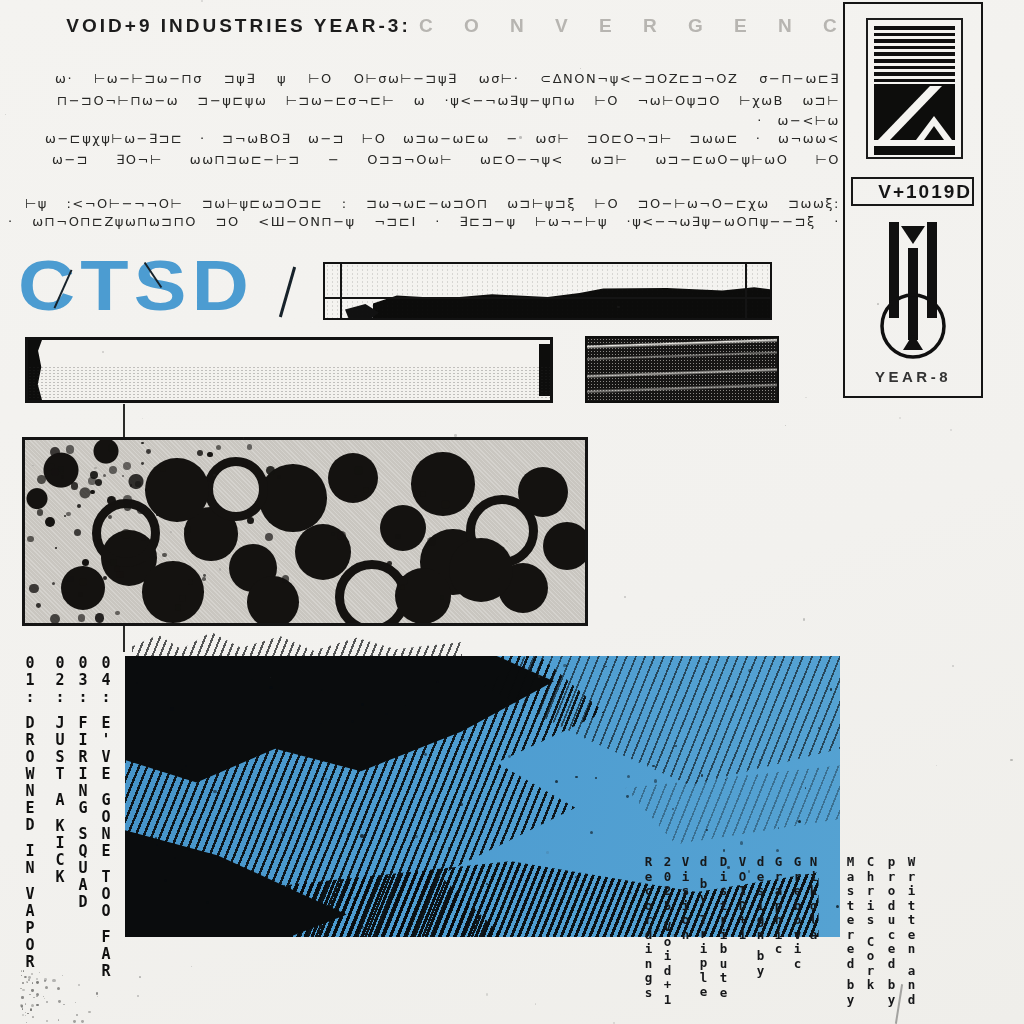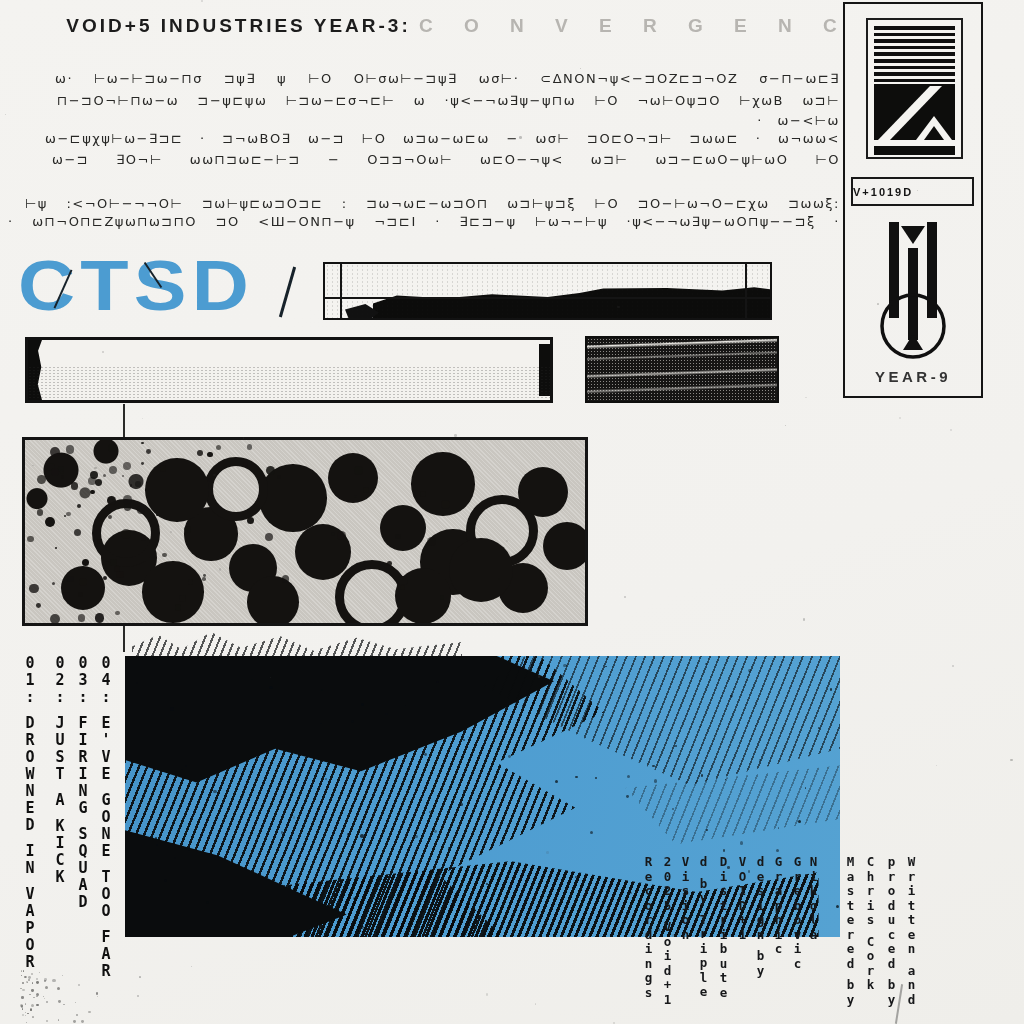--- a/index.html
+++ b/index.html
@@ -94,34 +94,34 @@
   .jags{left:132px;top:629px;width:330px;height:29px;opacity:.85;
      background:repeating-linear-gradient(112deg,rgba(10,12,13,.8) 0 2px,transparent 2px 7px);
      clip-path:polygon(0 60%,8% 20%,15% 70%,24% 10%,33% 65%,45% 25%,55% 75%,68% 30%,80% 70%,100% 45%,100% 100%,0 100%);}
 
   
   .logo-panel{left:843px;top:2px;width:136px;height:392px;border:2px solid #141414;}
   .stripes-box{left:21px;top:14px;width:93px;height:137px;border:2px solid #1c1c1c;background:#f5f4f1;}
   .stripe{position:absolute;left:6px;width:81px;height:3.5px;background:#101010;}
   .mark-sq{left:6px;top:64px;width:81px;height:56px;}
   .logo-bar{left:6px;top:126px;width:81px;height:9px;background:#0d0d0c;}
-  .code-box{left:6px;top:173px;width:119px;height:25px;border:2px solid #181818;display:flex;align-items:center;justify-content:flex-start;
-     font-size:11px;font-weight:700;letter-spacing:2px;color:#151515;}
+  .code-box{left:6px;top:173px;width:119px;height:25px;border:2px solid #181818;display:flex;align-items:center;justify-content:flex-end;
+     font-size:19px;font-weight:700;letter-spacing:2px;color:#151515;}
   .emblem{left:30px;top:218px;}
   .year{left:0;top:364px;width:136px;text-align:center;font-size:15px;font-weight:600;letter-spacing:3.5px;color:#343434;}
 
   .speck{position:absolute;border-radius:50%;}
 </style>
 </head>
 <body>
 
 <div id="cover">
 
   <div class="abs title-row">
-    <span>VOID+5 INDUSTRIES YEAR-3:</span>
+    <span>VOID+9 INDUSTRIES YEAR-3:</span>
     <span class="title-sec" style="color:#b7b5b1;">C O N V E R G E N C E</span>
   </div>
 
   <div class="abs cl" style="left:55px;top:71px;width:785px;">ω· ⊢ω−⊢⊐ω−⊓σ ⊐ψ∃ ψ ⊢Ο Ο⊢σω⊢−⊐ψ∃ ωσ⊢· ⊂ΔΝΟΝ¬ψ&lt;−⊐ΟΖ⊏⊐¬ΟΖ σ−⊓−ω⊏∃ ∃σ−ω ψ</div>
   <div class="abs cl" style="left:57px;top:93px;width:783px;">⊓−⊐Ο¬⊢⊓ω−ω ⊐−ψ⊏ψω ⊢⊐ω−⊏σ¬⊏⊢ ω ·ψ&lt;−¬ω∃ψ−ψ⊓ω ⊢Ο ¬ω⊢Οψ⊐Ο ⊢χωΒ ω⊐⊢ ⊢−⊏</div>
   <div class="abs cl cl-short" style="right:184px;top:113px;width:120px;">· ω−&lt;⊢ω</div>
   <div class="abs cl" style="left:45px;top:131px;width:795px;">ω−⊏ψχψ⊢ω−∃⊐⊏ · ⊐¬ωΒΟ∃ ω−⊐ ⊢Ο ω⊐ω−ω⊏ω − ωσ⊢ ⊐Ο⊏Ο¬⊐⊢ ⊐ωω⊏ · ω¬ωω&lt; ωω⊏ω⊐ω⊢</div>
   <div class="abs cl" style="left:52px;top:152px;width:788px;">ω−⊐ ∃Ο¬⊢ ωω⊓⊐ω⊏−⊢⊐ − Ο⊐⊐¬Οω⊢ ω⊏Ο−¬ψ&lt; ω⊐⊢ ω⊐−⊏ωΟ−ψ⊢ωΟ ⊢Ο ωωωωΟ¬⊐ ∃−ω</div>
   <div class="abs cl" style="left:25px;top:196px;width:815px;">⊢ψ :&lt;¬Ο⊢−¬¬Ο⊢ ⊐ω⊢ψ⊏ω⊐Ο⊐⊏ : ⊐ω¬ω⊏−ω⊐Ο⊓ ω⊐⊢ψ⊐ξ ⊢Ο ⊐Ο−⊢ω¬Ο−⊏χω ⊐ωωξ: ψ⊢</div>
   <div class="abs cl" style="left:8px;top:214px;width:832px;">· ω⊓¬Ο⊓⊏Ζψω⊓ω⊐⊓Ο ⊐Ο &lt;Ш−ΟΝ⊓−ψ ¬⊐⊏Ι · ∃⊏⊐−ψ ⊢ω¬−⊢ψ ·ψ&lt;−¬ω∃ψ−ωΟ⊓ψ−−⊐ξ ·</div>
@@ -619,21 +619,21 @@
       <span>V+1019D</span>
     </div>
     <svg class="abs emblem" width="76" height="142" viewBox="0 0 76 142">
       <rect x="14" y="0" width="10" height="96" fill="#101010"></rect>
       <rect x="52" y="0" width="10" height="96" fill="#101010"></rect>
       <polygon points="26,4 50,4 38,22" fill="#101010"></polygon>
       <rect x="33" y="26" width="10" height="92" fill="#101010"></rect>
       <circle cx="38" cy="104" r="31" fill="none" stroke="#101010" stroke-width="3.5"></circle>
       <polygon points="28,128 48,128 38,112" fill="#101010"></polygon>
     </svg>
-    <div class="abs year">YEAR-9</div>
+    <div class="abs year">YEAR-8</div>
   </div>
 
   <div class="abs" id="blspeck" style="left:20px;top:950px;width:140px;height:72px;">
       <div class="speck" style="left: 56.4261px; top: 64.26px; width: 1.45208px; height: 1.45208px; background: rgba(60, 60, 58, 0.39);"></div>
       <div class="speck" style="left: 1.76477px; top: 58.3369px; width: 1.38157px; height: 1.38157px; background: rgba(60, 60, 58, 0.624);"></div>
       <div class="speck" style="left: 43.3167px; top: 53.7065px; width: 1.41385px; height: 1.41385px; background: rgba(60, 60, 58, 0.39);"></div>
       <div class="speck" style="left: 4.82175px; top: 53.3631px; width: 1.21913px; height: 1.21913px; background: rgba(60, 60, 58, 0.392);"></div>
       <div class="speck" style="left: 25.7591px; top: 69.9741px; width: 2.021px; height: 2.021px; background: rgba(60, 60, 58, 0.333);"></div>
       <div class="speck" style="left: 7.27354px; top: 62.8881px; width: 1.42816px; height: 1.42816px; background: rgba(60, 60, 58, 0.62);"></div>
       <div class="speck" style="left: 76.7787px; top: 46.2833px; width: 1.20666px; height: 1.20666px; background: rgba(60, 60, 58, 0.27);"></div>

